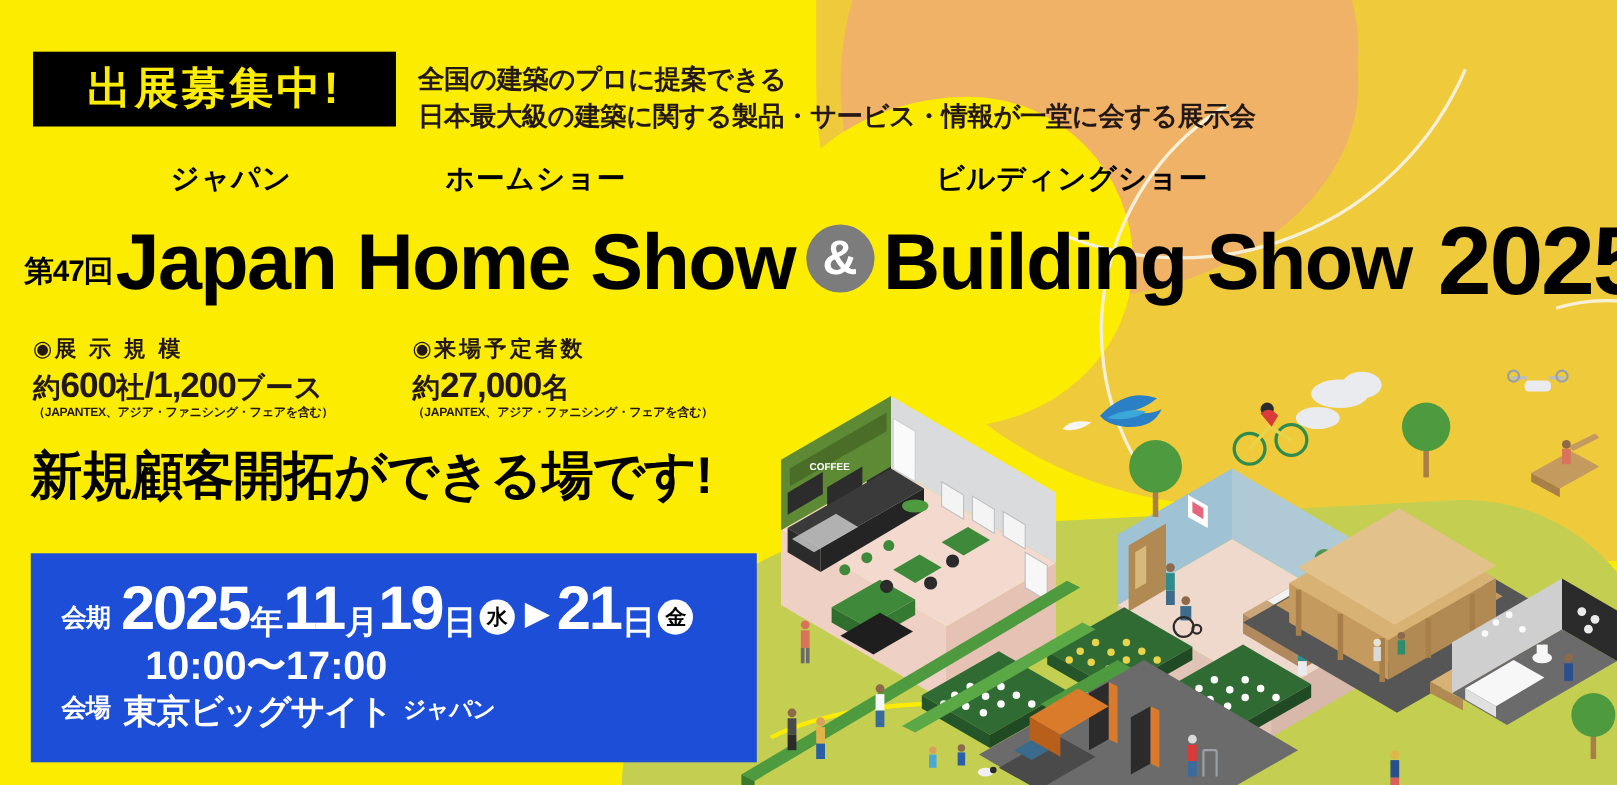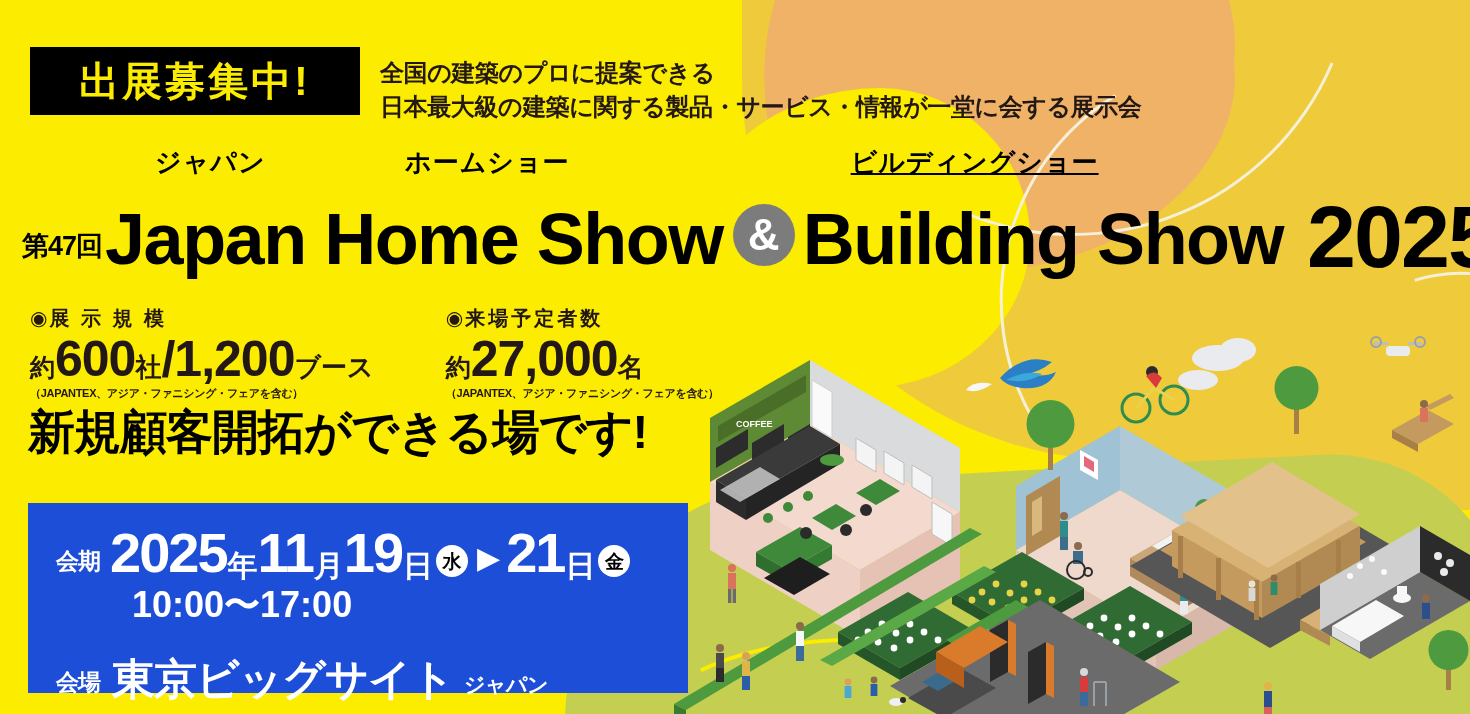--- a/index.html
+++ b/index.html
@@ -169,21 +169,21 @@
     font-size:20px;font-weight:bold;color:#231815;
     letter-spacing:3px;line-height:1;margin-bottom:6px;
     white-space:nowrap;
   }
   .stat-head .bullet{letter-spacing:0;margin-right:2px;}
   .stat-val{
     color:#231815;line-height:1;white-space:nowrap;
     font-weight:bold;margin-bottom:4px;
   }
   .stat-val .sm{font-size:25px;}
-  .stat-val .big{font-size:50px;letter-spacing:-1px;}
+  .stat-val .big{font-size:32px;letter-spacing:-1px;}
   .stat-val .md{font-size:26px;}
   .stat-note{
     font-size:11px;font-weight:bold;color:#231815;
     line-height:1;letter-spacing:-0.3px;white-space:nowrap;
   }
 
   
   .slogan{
     left:28px; top:408px;
     font-size:47px;font-weight:bold;color:#000;
@@ -205,21 +205,21 @@
     display:inline-flex;align-items:center;justify-content:center;
     width:32px;height:32px;border-radius:50%;
     background:#fff;color:#000;
     font-size:19px;font-weight:bold;
     margin:0 3px 4px 3px;
   }
   .arrow{font-size:30px;margin:0 6px 8px 6px;}
   .time-row{left:104px; top:84px; font-size:36px; font-weight:bold; letter-spacing:0px;}
   .venue-row{left:28px; top:128px; display:flex; align-items:flex-end;}
   .venue-row .lbl{margin-bottom:7px;margin-right:12px;}
-  .venue-main{font-size:43px;font-weight:bold;letter-spacing:-1px;margin-top:27px;}
+  .venue-main{font-size:31px;font-weight:bold;letter-spacing:-1px;}
   .venue-sub{font-size:21px;font-weight:bold;margin-left:10px;margin-bottom:6px;letter-spacing:-0.5px;}
 </style>
 </head>
 <body>
 
 <div id="banner">
 
   <div class="bg-layer bg-amber"></div>
   <div class="bg-layer bg-amber2"></div>
   <div class="bg-layer bg-salmon"></div>
@@ -614,21 +614,21 @@
 
     <div class="logo-unit">
       <div class="ruby shift1">ジャパン</div>
       <div class="ruby shift2" style="left:300px;">ホームショー</div>
       <div class="logo-main">Japan Home Show</div>
     </div>
 
     <div class="amp-circle">&amp;</div>
 
     <div class="logo-unit">
-      <div class="ruby" style="left:48px;text-decoration:underline;">ビルディングショー</div>
+      <div class="ruby" style="left:48px;">ビルディングショー</div>
       <div class="logo-main">Building Show</div>
     </div>
 
     <div class="year">2025</div>
   </div>
 
   <div id="stats">
 
     <div class="stat">
       <div class="stat-head">

